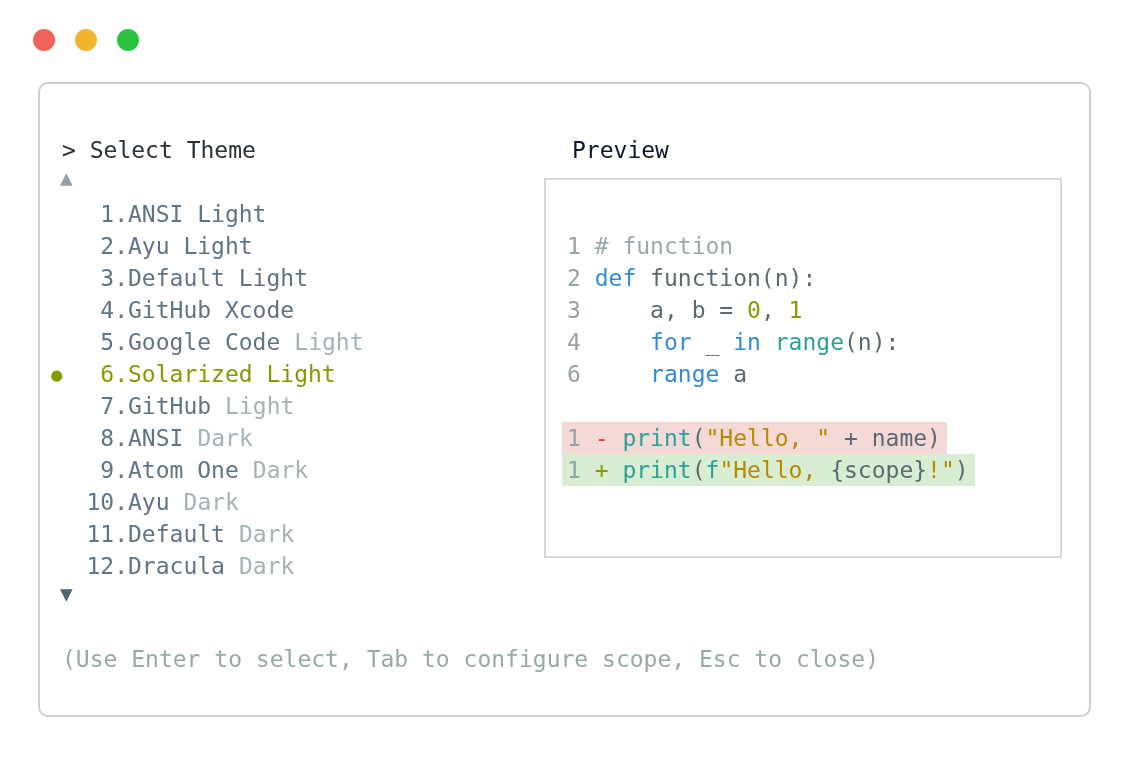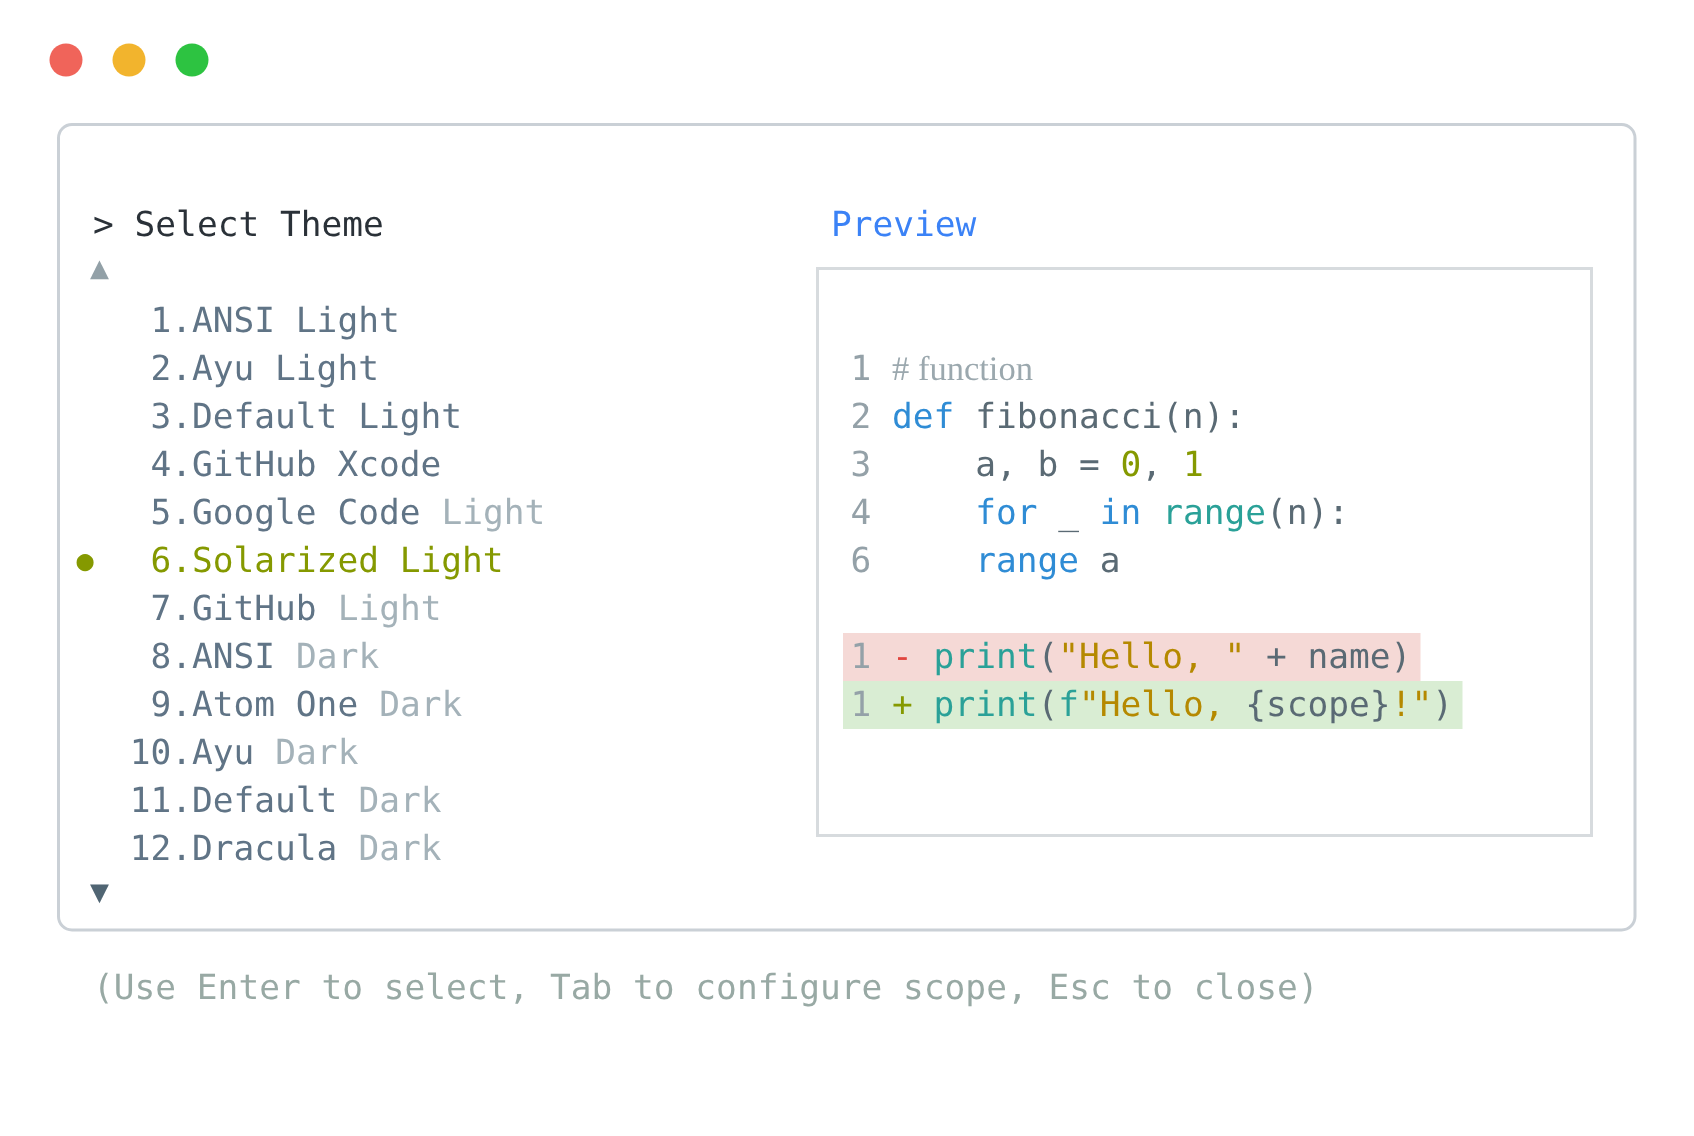--- a/index.html
+++ b/index.html
@@ -2,50 +2,50 @@
 <html><head>
 <meta charset="utf-8">
 <style>
   html,body{margin:0;padding:0;background:#ffffff;width:1129px;height:757px;overflow:hidden;}
   *{box-sizing:border-box;}
   body{font-family:"DejaVu Sans Mono","Liberation Mono",monospace;}
 
   .traffic{position:absolute;left:33px;top:29px;display:flex;gap:20px;}
   .light{width:22px;height:22px;border-radius:50%;}
 
-  .window{position:absolute;left:38px;top:82px;width:1053px;height:539px;
+  .window{position:absolute;left:38px;top:82px;width:1053px;height:635px;
           border:2px solid #cad0d6;border-radius:10px;background:#ffffff;}
 
   .mono{font-size:23px;line-height:32px;white-space:pre;}
 
   .prompt-row{position:absolute;left:22px;top:50px;height:32px;color:#2a3138;}
   .prompt-arrow{color:#2a3138;}
 
-  .preview-label{position:absolute;left:514px;top:50px;height:32px;color:#3b82f6;}
+  .preview-label{position:absolute;left:532px;top:50px;height:32px;color:#0f172a;}
 
   .scroll-ind{position:absolute;left:20px;height:32px;font-size:21px;line-height:32px;}
   .scroll-up{top:78px;color:#92a0a7;}
   .scroll-down{top:494px;color:#506573;}
 
   .theme-list{position:absolute;left:0;top:114px;width:470px;}
   .row{display:flex;height:32px;align-items:center;font-size:23px;line-height:32px;white-space:pre;color:#60748
 6;}
   .row{color:#607486;}
   .marker{width:28px;padding-left:11px;font-size:19px;color:#859900;}
   .num{width:60px;text-align:right;}
   .name{margin-left:0;}
   .suffix:not(:empty){margin-left:14px;color:#a4b2b9;}
   .row.selected, .row.selected .num, .row.selected .name, .row.selected .suffix{color:#859900;}
 
   .preview-box{position:absolute;left:504px;top:94px;width:518px;height:380px;
                border:2px solid #d7dbde;background:#ffffff;}
   .code{position:absolute;left:21px;top:50px;}
   .code-line{height:32px;font-size:23px;line-height:32px;white-space:pre;color:#5a6a74;}
   .ln{color:#94a1a8;}
-  .cm{color:#9ba8ae;font-family:Liberation Serif, serif;}
+  .cm{color:#9ba8ae;}
   .kw{color:#2f8cd5;}
   .fn{color:#2aa198;}
   .olv{color:#859900;}
   .base{color:#5a6a74;}
   .str{color:#b58900;}
   .min{color:#e0453e;}
   .pls{color:#859900;}
   .diff{display:inline-block;height:32px;padding:0 6px 0 5px;margin-left:-5px;}
   .diff.removed{background:#f5d9d6;}
   .diff.added{background:#d9edd3;}
@@ -82,21 +82,21 @@
     <div class="row"><span class="marker"></span><span class="num">10.</span><span class="name">Ayu</span><span class="suffix">Dark</span></div>
     <div class="row"><span class="marker"></span><span class="num">11.</span><span class="name">Default</span><span class="suffix">Dark</span></div>
     <div class="row"><span class="marker"></span><span class="num">12.</span><span class="name">Dracula</span><span class="suffix">Dark</span></div>
   </div>
 
   <div class="scroll-ind scroll-down">▼</div>
 
   <div class="preview-box">
     <div class="code">
         <div class="code-line"><span class="ln">1 </span><span class="cm"># function</span></div>
-        <div class="code-line"><span class="ln">2 </span><span class="kw">def </span><span class="base">fibonacci(n):</span></div>
+        <div class="code-line"><span class="ln">2 </span><span class="kw">def </span><span class="base">function(n):</span></div>
         <div class="code-line"><span class="ln">3 </span><span class="base">    a, b = </span><span class="olv">0</span><span class="base">, </span><span class="olv">1</span></div>
         <div class="code-line"><span class="ln">4 </span><span class="base">    </span><span class="kw">for</span><span class="base"> _ </span><span class="kw">in</span><span class="base"> </span><span class="fn">range</span><span class="base">(n):</span></div>
         <div class="code-line"><span class="ln">6 </span><span class="base">    </span><span class="kw">range</span><span class="base"> a</span></div>
         <div class="code-line"></div>
         <div class="code-line"><span class="diff removed"><span class="ln">1 </span><span class="min">- </span><span class="fn">print</span><span class="base">(</span><span class="str">"Hello, "</span><span class="base"> + name</span><span class="base">)</span></span></div>
         <div class="code-line"><span class="diff added"><span class="ln">1 </span><span class="pls">+ </span><span class="fn">print</span><span class="base">(</span><span class="fn">f</span><span class="str">"Hello, </span><span class="base">{scope}</span><span class="str">!"</span><span class="base">)</span></span></div>
       </div>
   </div>
 
   <div class="help mono">(Use Enter to select, Tab to configure scope, Esc to close)</div>

